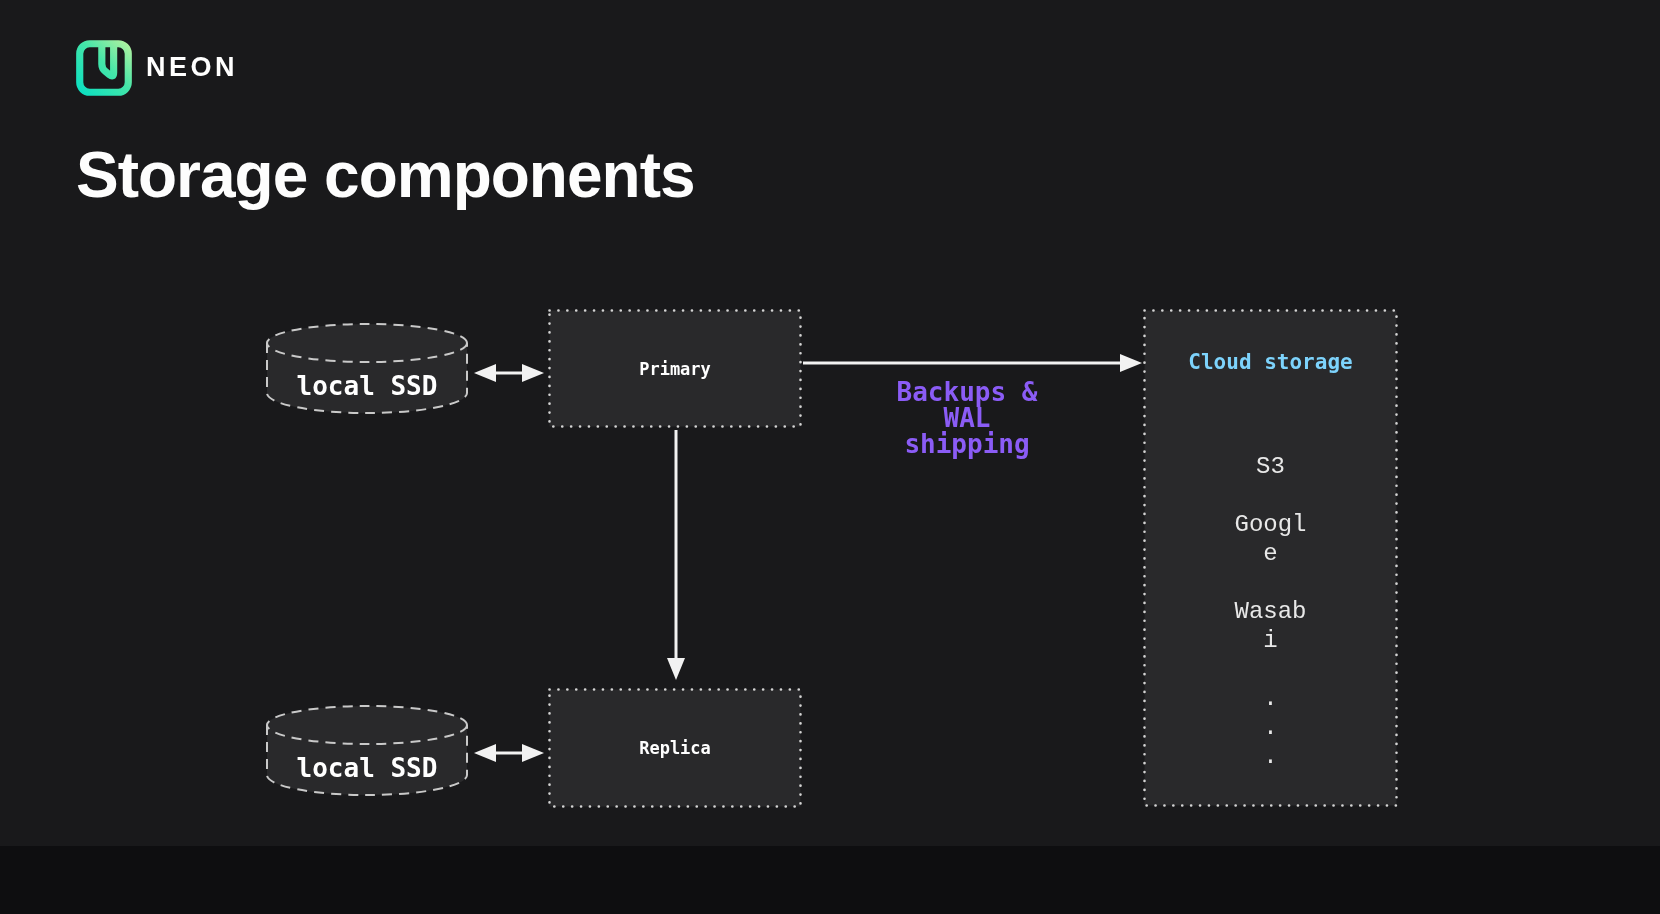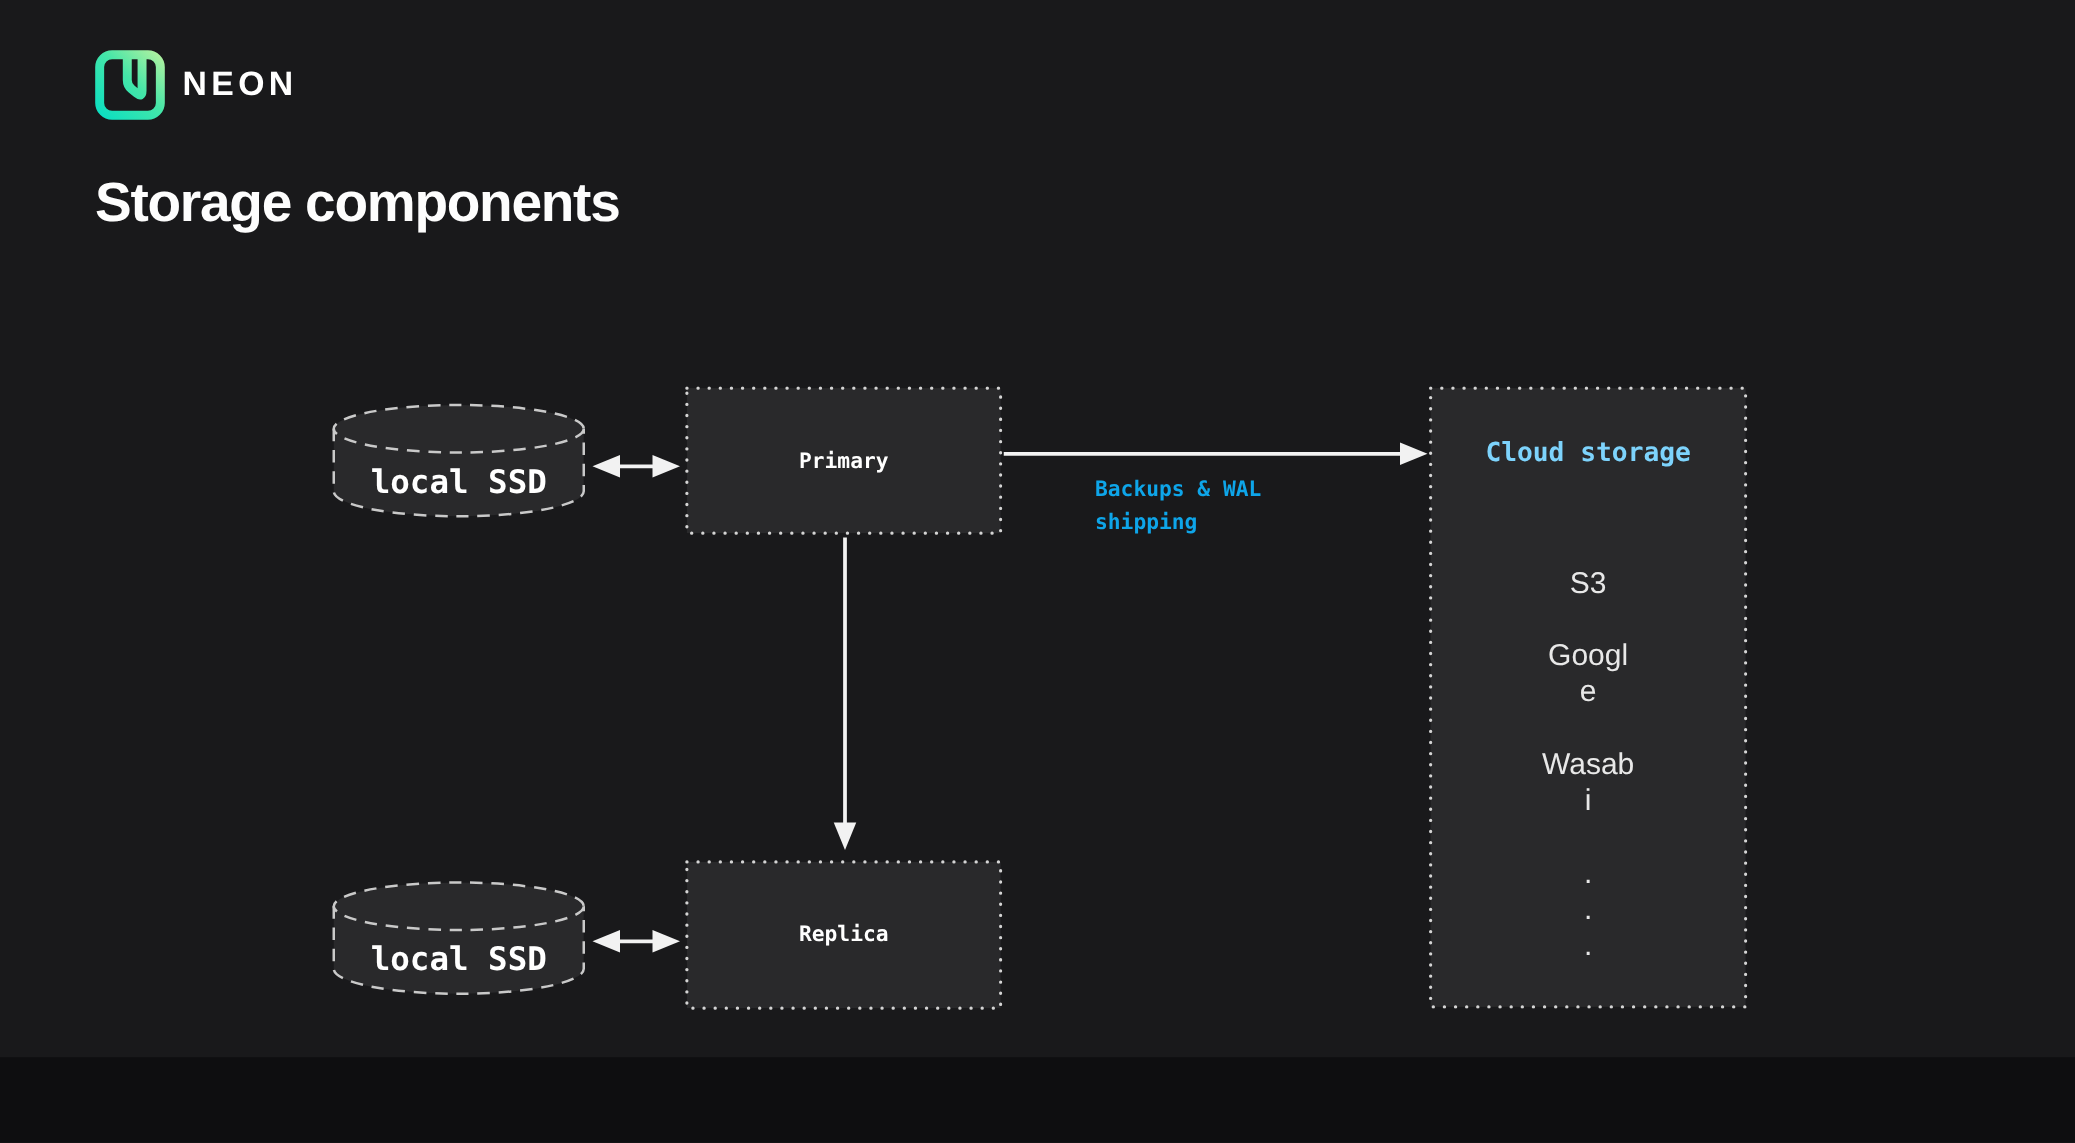--- a/index.html
+++ b/index.html
@@ -15,21 +15,21 @@
   .logo{width:56px;height:56px;display:block;}
   .wordmark{
     font-family:"Liberation Sans", sans-serif;
     font-weight:700;font-size:27px;letter-spacing:3.5px;
     color:#ffffff;transform:translateY(-1px);
   }
   
   .title{
     position:absolute;left:76px;top:138px;margin:0;
     font-family:"Liberation Sans", sans-serif;
-    font-weight:700;font-size:44px;letter-spacing:-1px;
+    font-weight:700;font-size:64px;letter-spacing:-1px;
     color:#fdfdfd;
   }
   
   .arrows{position:absolute;left:0;top:0;pointer-events:none;}
   .arrows line{stroke:#f2f2f2;stroke-width:3;}
   .arrows path{fill:#f2f2f2;stroke:none;}
   
   .cylinder{position:absolute;width:204px;height:96px;}
   .cylinder svg{display:block;}
   .cyl-label{
@@ -46,30 +46,30 @@
     font-size:17px;color:#ffffff;
   }
   .cloud-title{
     position:absolute;left:0;right:0;top:41px;text-align:center;
     font-family:"DejaVu Sans Mono", monospace;font-weight:700;
     font-size:21px;color:#7dd3fc;
   }
   .cloud-items{
     position:absolute;left:0;right:0;top:143px;
     display:flex;flex-direction:column;align-items:center;
-    font-family:Liberation Sans, sans-serif;font-weight:400;
+    font-family:Liberation Mono, monospace;font-weight:400;
     font-size:24px;line-height:29px;color:#e8e8e8;
   }
   .cloud-item{width:75px;text-align:center;word-break:break-all;margin-bottom:29px;}
   .cloud-dot{text-align:center;margin:0;}
   
   .flow-label{
-    position:absolute;left:876px;top:379px;width:182px;text-align:left;
+    position:absolute;left:876px;top:379px;width:182px;text-align:center;
     font-family:"DejaVu Sans Mono", monospace;font-weight:700;
-    font-size:17px;line-height:26px;color:#0ea5e9;
+    font-size:26px;line-height:26px;color:#8b5cf6;
   }
 </style>
 </head>
 <body>
 
 <div class="stage">
 
   <div class="brand">
     <svg class="logo" viewBox="0 0 36 36" aria-hidden="true">
       <defs>

